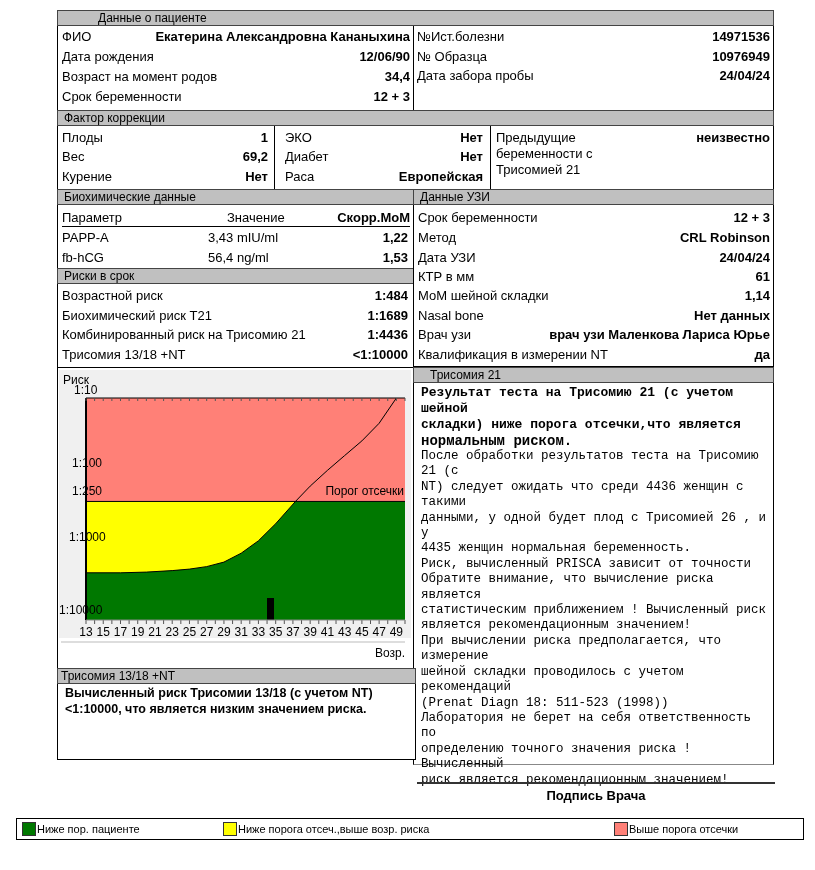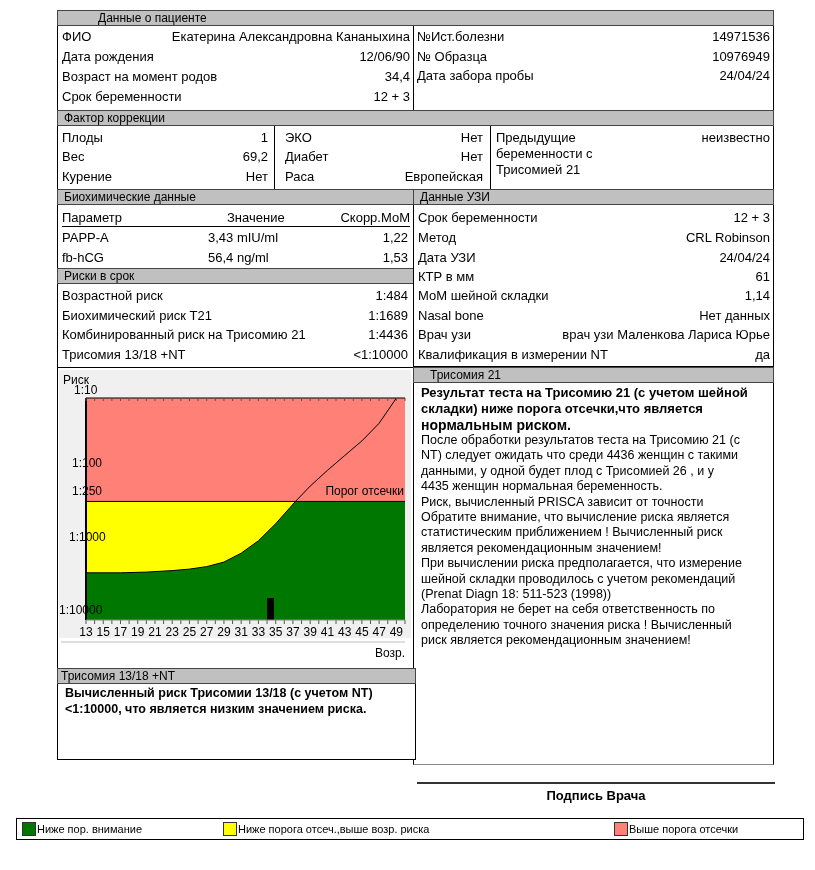--- a/index.html
+++ b/index.html
@@ -2,21 +2,21 @@
 <html><head>
 <meta charset="utf-8">
 <style>
   html, body { margin:0; padding:0; background:#fff; }
   body { width:815px; height:870px; position:relative; font-family:"Liberation Sans", sans-serif; color:#000; overflow:hidden; }
   .abs { position:absolute; }
   .box { position:absolute; border:1px solid #000; background:#fff; box-sizing:border-box; }
   .hdr { position:absolute; background:#c0c0c0; border:1px solid #444; box-sizing:border-box; font-size:12px; line-height:14px; padding-left:6px; height:16px; }
   .row { position:absolute; font-size:13px; line-height:16px; white-space:nowrap; }
   .lbl { position:absolute; left:0; }
-  .val { position:absolute; right:0; text-align:left; }
+  .val { position:absolute; right:0; text-align:left;font-weight:bold; }
   .vline { position:absolute; width:1px; background:#000; }
   .bold { font-weight:bold; }
   .para { position:absolute; font-size:12.5px; line-height:15.4px; }
   .legend-box { position:absolute; left:16px; top:818px; width:788px; height:22px; border:1px solid #000; box-sizing:border-box; }
   .swatch { position:absolute; top:3px; width:14px; height:14px; border:1px solid #333; box-sizing:border-box; }
   .legtxt { position:absolute; top:3px; font-size:11px; line-height:14px; white-space:nowrap; }
   svg text { font-family:"Liberation Sans", sans-serif; }
 </style>
 </head>
 <body>
@@ -283,21 +283,21 @@
       <text x="12" y="174" font-size="12" fill="#000">1:1000</text>
       <text x="2" y="247" font-size="12" fill="#000">1:10000</text>
       <text x="6" y="17" font-size="12" fill="#000">Риск</text>
       <text x="348" y="290" font-size="12" text-anchor="end" fill="#000">Возр.</text>
       <text x="347" y="128.44756064173077" font-size="12" text-anchor="end" fill="#000">Порог отсечки</text>
     </g>
 </svg>
 
 <div class="box" style="left:413px;top:367px;width:361px;height:398px;border-bottom-color:#888;"></div>
 <div class="hdr" style="left:413px;top:367px;width:361px;padding-left:16px;">Трисомия 21</div>
-<div class="para" id="t21-text" style="left:421px;top:385px;width:350px;">
+<div class="para" id="t21-text" style="left:421px;top:385px;width:350px;font-family:Liberation Mono, monospace;">
     <div class="bold" style="font-size: 13px; line-height: 16px;">Результат теста на Трисомию 21 (с учетом шейной</div>
     <div class="bold" style="font-size: 13px; line-height: 16px;">складки) ниже порога отсечки,что является</div>
     <div class="bold" style="font-size: 14px; line-height: 16px;">нормальным риском.</div>
     <div>После обработки результатов теста на Трисомию 21 (с</div>
     <div>NT) следует ожидать что среди 4436 женщин с такими</div>
     <div>данными, у одной будет плод с Трисомией 26 , и у</div>
     <div>4435 женщин нормальная беременность.</div>
     <div>Риск, вычисленный PRISCA зависит от точности</div>
     <div>Обратите внимание, что вычисление риска является</div>
     <div>статистическим приближением ! Вычисленный риск</div>
@@ -315,18 +315,18 @@
 <div class="para bold" id="t1318-text" style="left:65px;top:685px;width:350px;font-size:12.5px;line-height:16px;">
     <div>Вычисленный риск Трисомии 13/18 (с учетом NT)</div>
     <div>&lt;1:10000, что является низким значением риска.</div>
   </div>
 
 <div class="abs" style="left:417px;top:782px;width:358px;height:2px;background:#333;"></div>
 <div class="abs bold" style="left:417px;top:788px;width:358px;text-align:center;font-size:13px;line-height:16px;">Подпись Врача</div>
 
 <div class="legend-box">
   <div class="swatch" style="left: 5px; background: rgb(0, 120, 0);"></div>
-  <div class="legtxt" style="left:20px;">Ниже пор. внимание</div>
+  <div class="legtxt" style="left:20px;">Ниже пор. пациенте</div>
   <div class="swatch" style="left: 206px; background: rgb(255, 255, 0);"></div>
   <div class="legtxt" style="left:221px;">Ниже порога отсеч.,выше возр. риска</div>
   <div class="swatch" style="left: 597px; background: rgb(255, 128, 119);"></div>
   <div class="legtxt" style="left:612px;">Выше порога отсечки</div>
 </div>
 
 </body></html>

